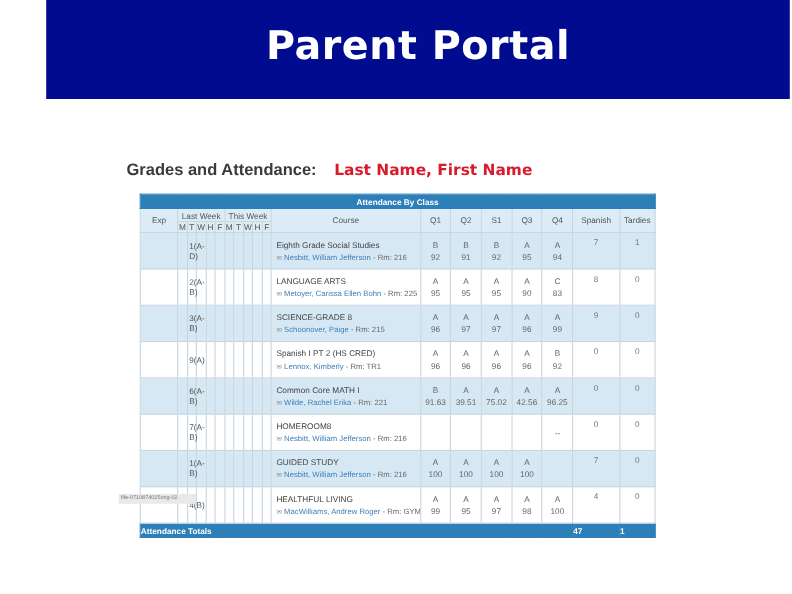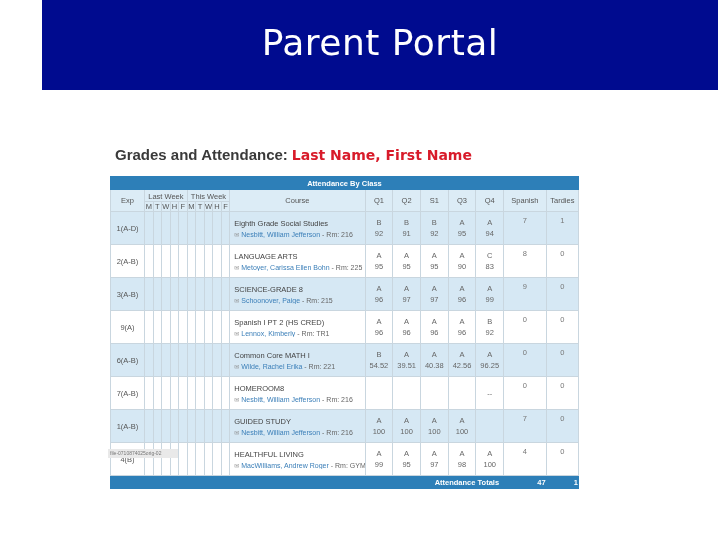--- a/index.html
+++ b/index.html
@@ -5,60 +5,60 @@
   html, body { margin: 0; padding: 0; }
   body {
     width: 720px; height: 540px; background: #ffffff; position: relative; overflow: hidden;
     font-family: "Liberation Sans", sans-serif;
   }
   .banner {
     position: absolute; left: 42px; top: 0; width: 676px; height: 90px;
     background: #000b8f; display: flex; align-items: center; justify-content: center;
   }
   .banner-title {
-    color: #ffffff; font-family: "DejaVu Sans", sans-serif; font-weight: normal;
+    color: #ffffff; font-family: "DejaVu Sans", sans-serif; font-weight: bold;
     font-size: 36px; letter-spacing: 0.5px; margin-top: -6px;
   }
   .heading {
     position: absolute; left: 115px; top: 146px; font-size: 15px; font-weight: bold; color: #3a3a3a;
     white-space: nowrap;
   }
-  .heading .student { color: #d81b2a; font-family: "DejaVu Sans", sans-serif; font-size: 14px; margin-left: 4px; }
+  .heading .student { color: #d81b2a; font-family: "DejaVu Sans", sans-serif; font-size: 14px; margin-left: 16px; }
   .table-wrap {
-    position: absolute; left: 110px; top: 176px; width: 469px;
+    position: absolute; left: 127px; top: 176px; width: 469px;
   }
   table {
     border-collapse: collapse; width: 469px; table-layout: fixed;
     font-size: 7.5px; color: #666;
   }
   td, th { padding: 0; border: 1px solid #c9d6df; }
   .title-row th {
     background: #2d7fb8; color: #ffffff; font-weight: bold; height: 12px; font-size: 7.5px;
     text-align: center; border-color: #2d7fb8;
   }
   .hdr th {
     background: #dcecf6; color: #555; font-weight: normal; font-size: 7.5px; text-align: center;
     border-color: #c9d6df;
   }
   .hdr .wk { height: 11px; vertical-align: bottom; margin-top: 12px; }
   tr.row td { height: 28px; vertical-align: middle; }
   tr.row.odd td { background: #d6e8f4; }
   tr.row.even td { background: #ffffff; }
-  td.exp { text-align: center; color: #555; font-size: 7.5px; }
+  td.exp { text-align: left; color: #555; font-size: 7.5px; padding-left: 44px; }
   td.day { }
   td.course { padding-left: 4px; text-align: left; }
   .cname { color: #444; font-size: 7.5px; display: block; margin-bottom: 3px; white-space: nowrap; overflow: hidden; }
   .teacher { color: #3b7fb8; font-size: 7px; white-space: nowrap; display: block; overflow: hidden; }
   .teacher .rm { color: #666; }
   .teacher .pin { color: #888; font-size: 6px; margin-right: 2px; }
   td.grade { text-align: center; color: #666; font-size: 7.5px; line-height: 11px; }
   td.count { text-align: center; vertical-align: top !important; padding-top: 4px; color: #777; }
   .totals td {
     background: #2d7fb8; color: #ffffff; height: 12px; font-weight: bold; font-size: 7.5px;
-    border-color: #2d7fb8; text-align: right;
+    border-color: #2d7fb8; text-align: left;
   }
   .totals td.tl { padding-right: 4px; }
   .statusbar {
     position: absolute; left: 108px; top: 449px; width: 68px; height: 9px; background: #e9e9e9;
     font-size: 5px; color: #777; line-height: 9px; padding-left: 2px; overflow: hidden; white-space: nowrap;
   }
 </style>
 </head>
 <body>
 
@@ -291,29 +291,29 @@
           <td class="day"></td>
           <td class="day"></td>
           <td class="day"></td>
           <td class="day"></td>
           <td class="course">
             <span class="cname">Common Core MATH I</span>
             <span class="teacher"><span class="pin">✉</span><span>Wilde, Rachel Erika</span><span class="rm"> - Rm: 221</span></span>
           </td>
           <td class="grade">
             <div>B</div>
-            <div>54.52</div>
+            <div>91.63</div>
           </td>
           <td class="grade">
             <div>A</div>
             <div>39.51</div>
           </td>
           <td class="grade">
             <div>A</div>
-            <div>40.38</div>
+            <div>75.02</div>
           </td>
           <td class="grade">
             <div>A</div>
             <div>42.56</div>
           </td>
           <td class="grade">
             <div>A</div>
             <div>96.25</div>
           </td>
           <td class="count">0</td>

